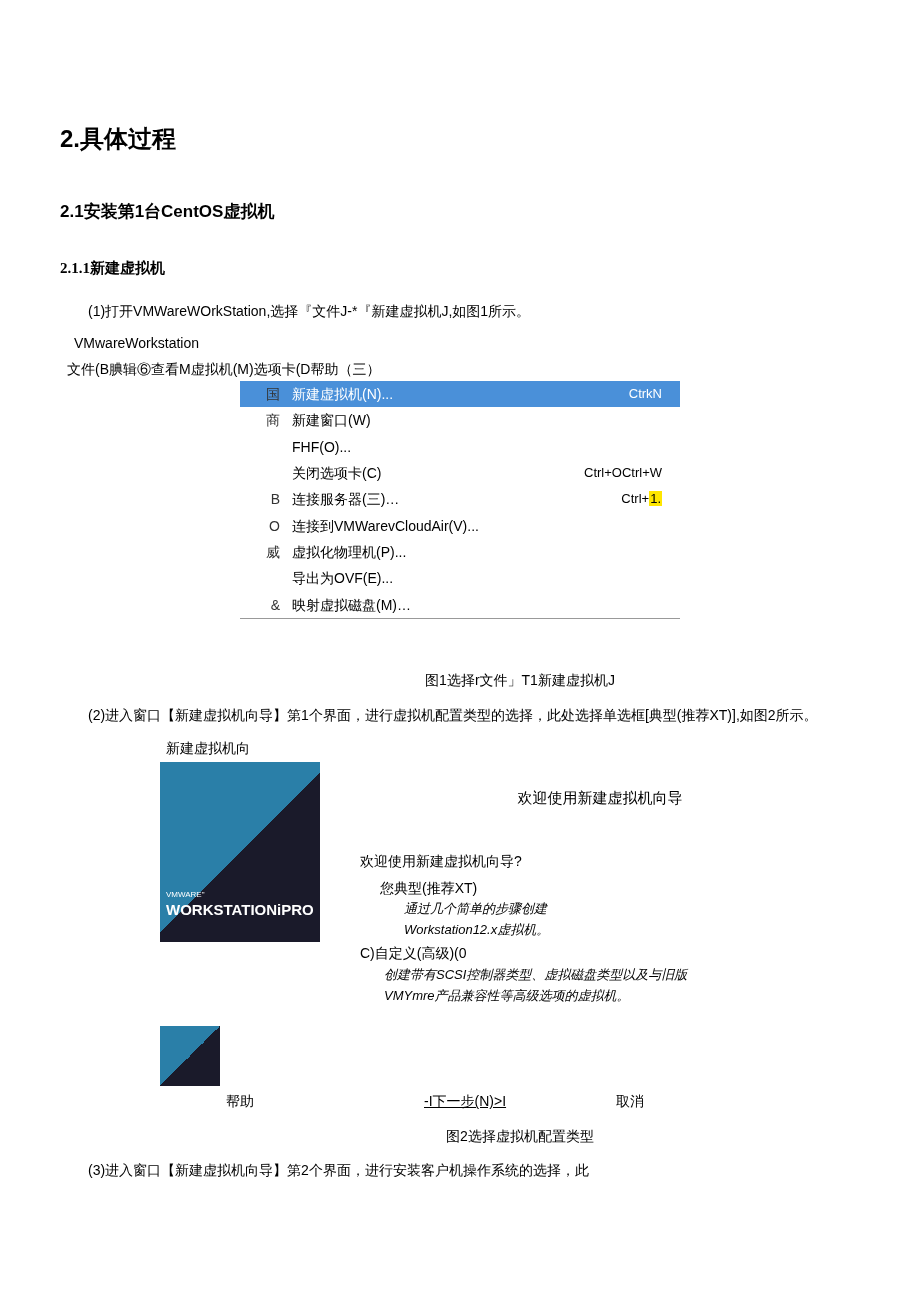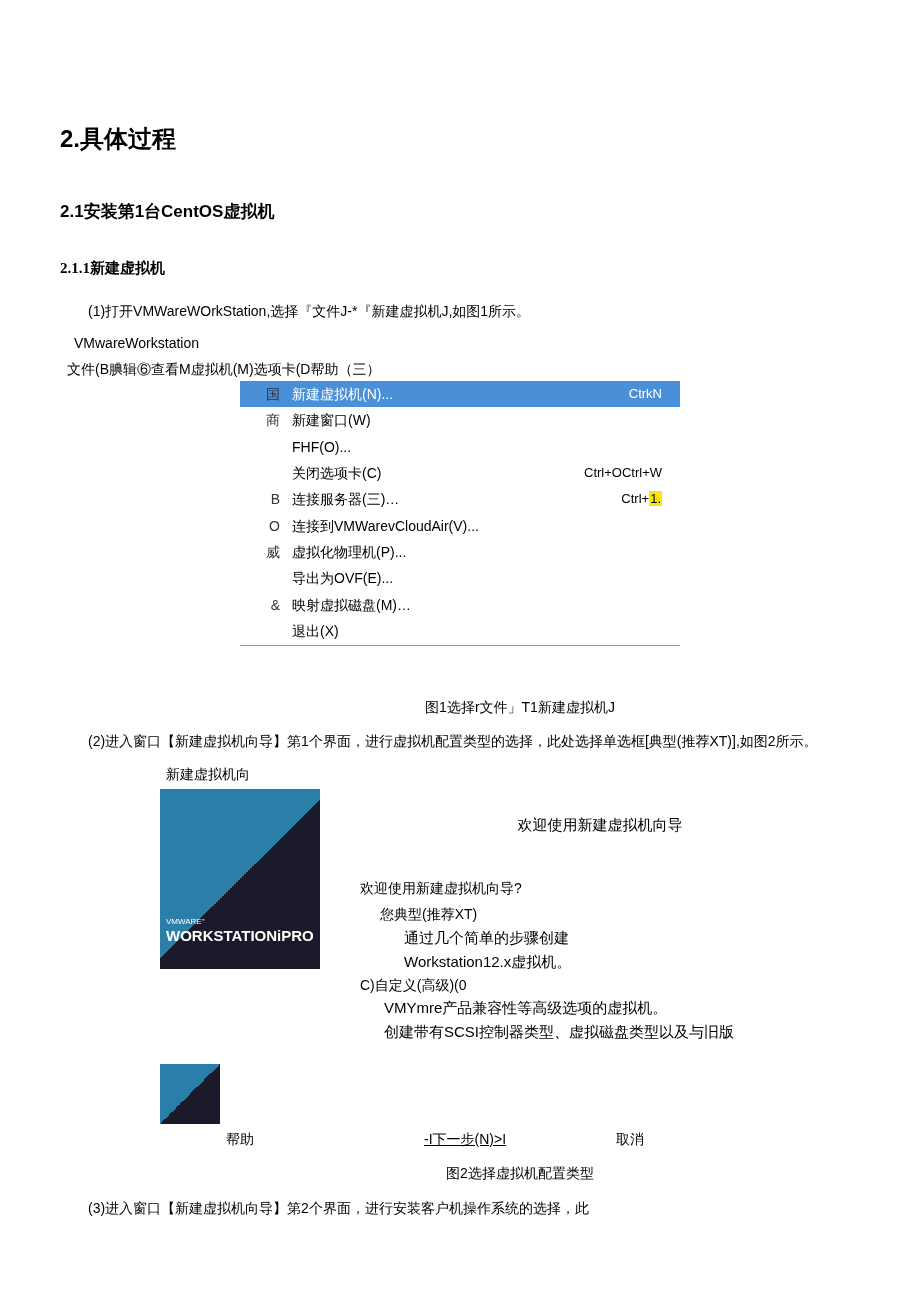--- a/index.html
+++ b/index.html
@@ -131,21 +131,22 @@
     .wizard-q {
       margin-left: 0;
     }
     .wizard-options {
       margin-top: 4px;
       margin-left: 20px;
     }
     .opt-title { }
     .opt-desc {
       margin-left: 24px;
-      font-size: 15px;
+      font-size: 13px;
+      font-style: italic;
     }
     .wizard-thumb {
       width: 60px;
       height: 60px;
       background: linear-gradient(135deg, #2a7fa8 0%, #2a7fa8 50%, #1a1a2a 50%, #1a1a2a 100%);
       margin-top: 20px;
       margin-left: 0;
     }
     .wizard-buttons {
       display: flex;
@@ -211,25 +212,20 @@
     <span class="menu-shortcut"></span>
   </div>
   <div class="menu-row">
     <span class="menu-left"></span>
     <span class="menu-text">导出为OVF(E)...</span>
     <span class="menu-shortcut"></span>
   </div>
   <div class="menu-row">
     <span class="menu-left">&amp;</span>
     <span class="menu-text">映射虚拟磁盘(M)…</span>
-    <span class="menu-shortcut"></span>
-  </div>
-  <div class="menu-row">
-    <span class="menu-left"></span>
-    <span class="menu-text">退出(X)</span>
     <span class="menu-shortcut"></span>
   </div>
 </div>
 
 <p class="caption" style="margin-top:50px">图1选择r文件」T1新建虚拟机J</p>
 
 <p class="step">(2)进入窗口【新建虚拟机向导】第1个界面，进行虚拟机配置类型的选择，此处选择单选框[典型(推荐XT)],如图2所示。</p>
 
 <div class="wizard">
   <div class="wizard-title">新建虚拟机向</div>
@@ -243,22 +239,22 @@
       <div class="wizard-q">欢迎使用新建虚拟机向导?</div>
       <div class="wizard-options">
         <div class="opt-title">您典型(推荐XT)</div>
         <div class="opt-desc">通过几个简单的步骤创建</div>
         <div class="opt-desc">Workstation12.x虚拟机。</div>
       </div>
     </div>
   </div>
   <div style="margin-left:200px; ">
     <div class="opt-title">C)自定义(高级)(0</div>
+    <div class="opt-desc">创建带有SCSI控制器类型、虚拟磁盘类型以及与旧版</div>
     <div class="opt-desc">VMYmre产品兼容性等高级选项的虚拟机。</div>
-    <div class="opt-desc">创建带有SCSI控制器类型、虚拟磁盘类型以及与旧版</div>
   </div>
   <div class="wizard-thumb"></div>
   <div class="wizard-buttons">
     <span class="help">帮助</span>
     <span class="next">-I下一步(N)&gt;I</span>
     <span class="cancel">取消</span>
   </div>
 </div>
 
 <p class="caption">图2选择虚拟机配置类型</p>

